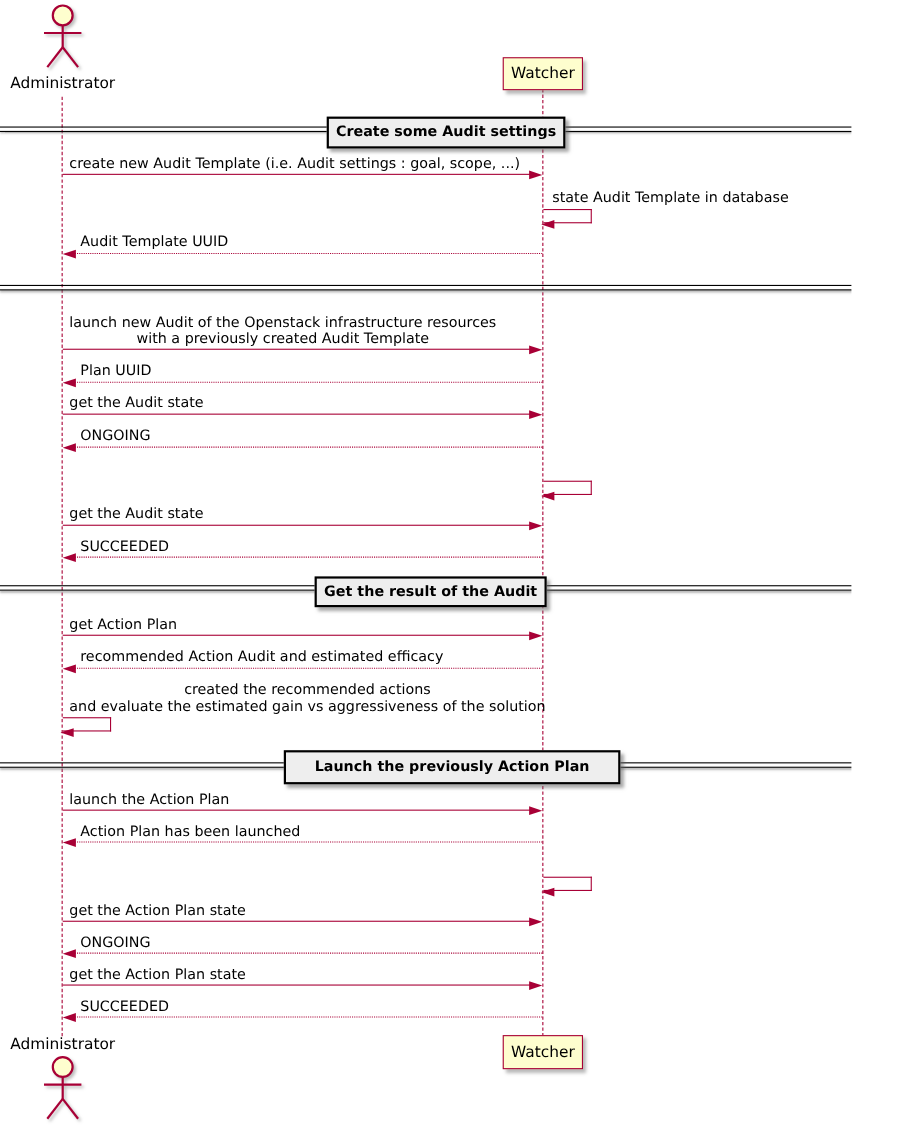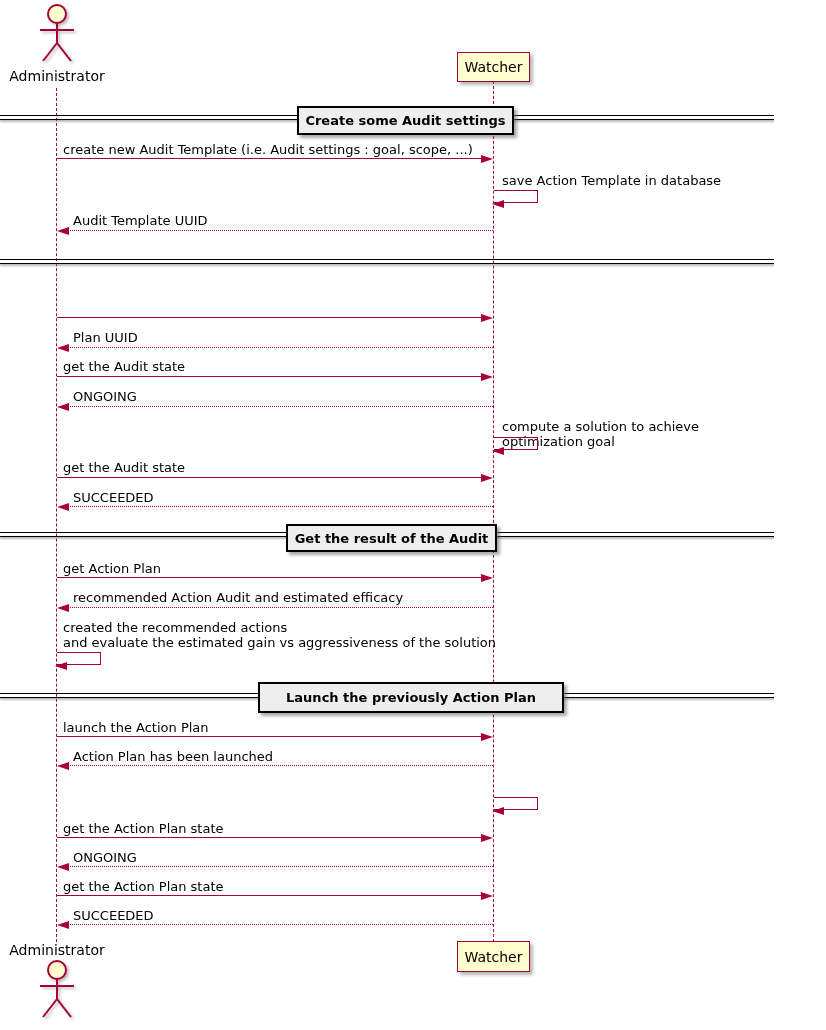--- a/index.html
+++ b/index.html
@@ -34,21 +34,21 @@
     box-shadow:0 2px 2px rgba(120,120,120,.5);
   }
   .divbox{
     position:absolute;background:var(--divider-fill);border:2px solid #000;
     display:flex;align-items:center;justify-content:center;
     font-size:13px;font-weight:bold;box-shadow:3px 3px 3px rgba(100,100,100,.55);
     white-space:nowrap;
   }
   
   .mlabel{
-    position:absolute;font-size:13px;line-height:15px;white-space:pre-line;
+    position:absolute;font-size:13px;line-height:15px;white-space:pre-line;text-align:center;
   }
   
   .arrow{position:absolute;left:57px;width:436px;height:10px;}
   .arrow .shaft{position:absolute;top:4px;border-top:1.4px solid var(--line);}
   .arrow.return .shaft{border-top-style:dotted;border-top-width:1.6px;}
   .arrow .head{position:absolute;width:0;height:0;border-top:4.5px solid transparent;border-bottom:4.5px solid transparent;}
   .arrow.to-right .shaft{left:0;right:11px;}
   .arrow.to-right .head{right:0;top:.5px;border-left:12px solid var(--line);}
   .arrow.to-left .shaft{left:11px;right:0;}
   .arrow.to-left .head{left:0;top:.5px;border-right:12px solid var(--line);}
@@ -84,33 +84,35 @@
 
   <div class="divline" style="top:115px"></div>
   <div class="divbox" style="left:297px;top:106px;width:213px;height:25px">Create some Audit settings</div>
 
   <div class="mlabel" style="left:63px;top:142px">create new Audit Template (i.e. Audit settings : goal, scope, ...)</div>
   <div class="arrow to-right" style="top:154px">
       <i class="shaft"></i>
       <i class="head"></i>
     </div>
 
-  <div class="mlabel" style="left:502px;top:173px">save Action Template in database</div>
+  <div class="mlabel" style="left:502px;top:173px">state Audit Template in database</div>
   <div class="self" style="left:494px;top:190px">
       <i class="head"></i>
     </div>
 
   <div class="mlabel" style="left:73px;top:213px">Audit Template UUID</div>
   <div class="arrow return to-left" style="top:226px">
       <i class="shaft"></i>
       <i class="head"></i>
     </div>
 
   <div class="divline" style="top:259px"></div>
 
+  <div class="mlabel" style="left:63px;top:286px">launch new Audit of the Openstack infrastructure resources
+with a previously created Audit Template</div>
   <div class="arrow to-right" style="top:313px">
       <i class="shaft"></i>
       <i class="head"></i>
     </div>
 
   <div class="mlabel" style="left:73px;top:330px">Plan UUID</div>
   <div class="arrow return to-left" style="top:343px">
       <i class="shaft"></i>
       <i class="head"></i>
     </div>
@@ -120,21 +122,20 @@
       <i class="shaft"></i>
       <i class="head"></i>
     </div>
 
   <div class="mlabel" style="left:73px;top:389px">ONGOING</div>
   <div class="arrow return to-left" style="top:402px">
       <i class="shaft"></i>
       <i class="head"></i>
     </div>
 
-  <div class="mlabel" style="left:502px;top:419px">compute a solution to achieve optimization goal</div>
   <div class="self" style="left:494px;top:437px">
       <i class="head"></i>
     </div>
 
   <div class="mlabel" style="left:63px;top:460px">get the Audit state</div>
   <div class="arrow to-right" style="top:473px">
       <i class="shaft"></i>
       <i class="head"></i>
     </div>
 

